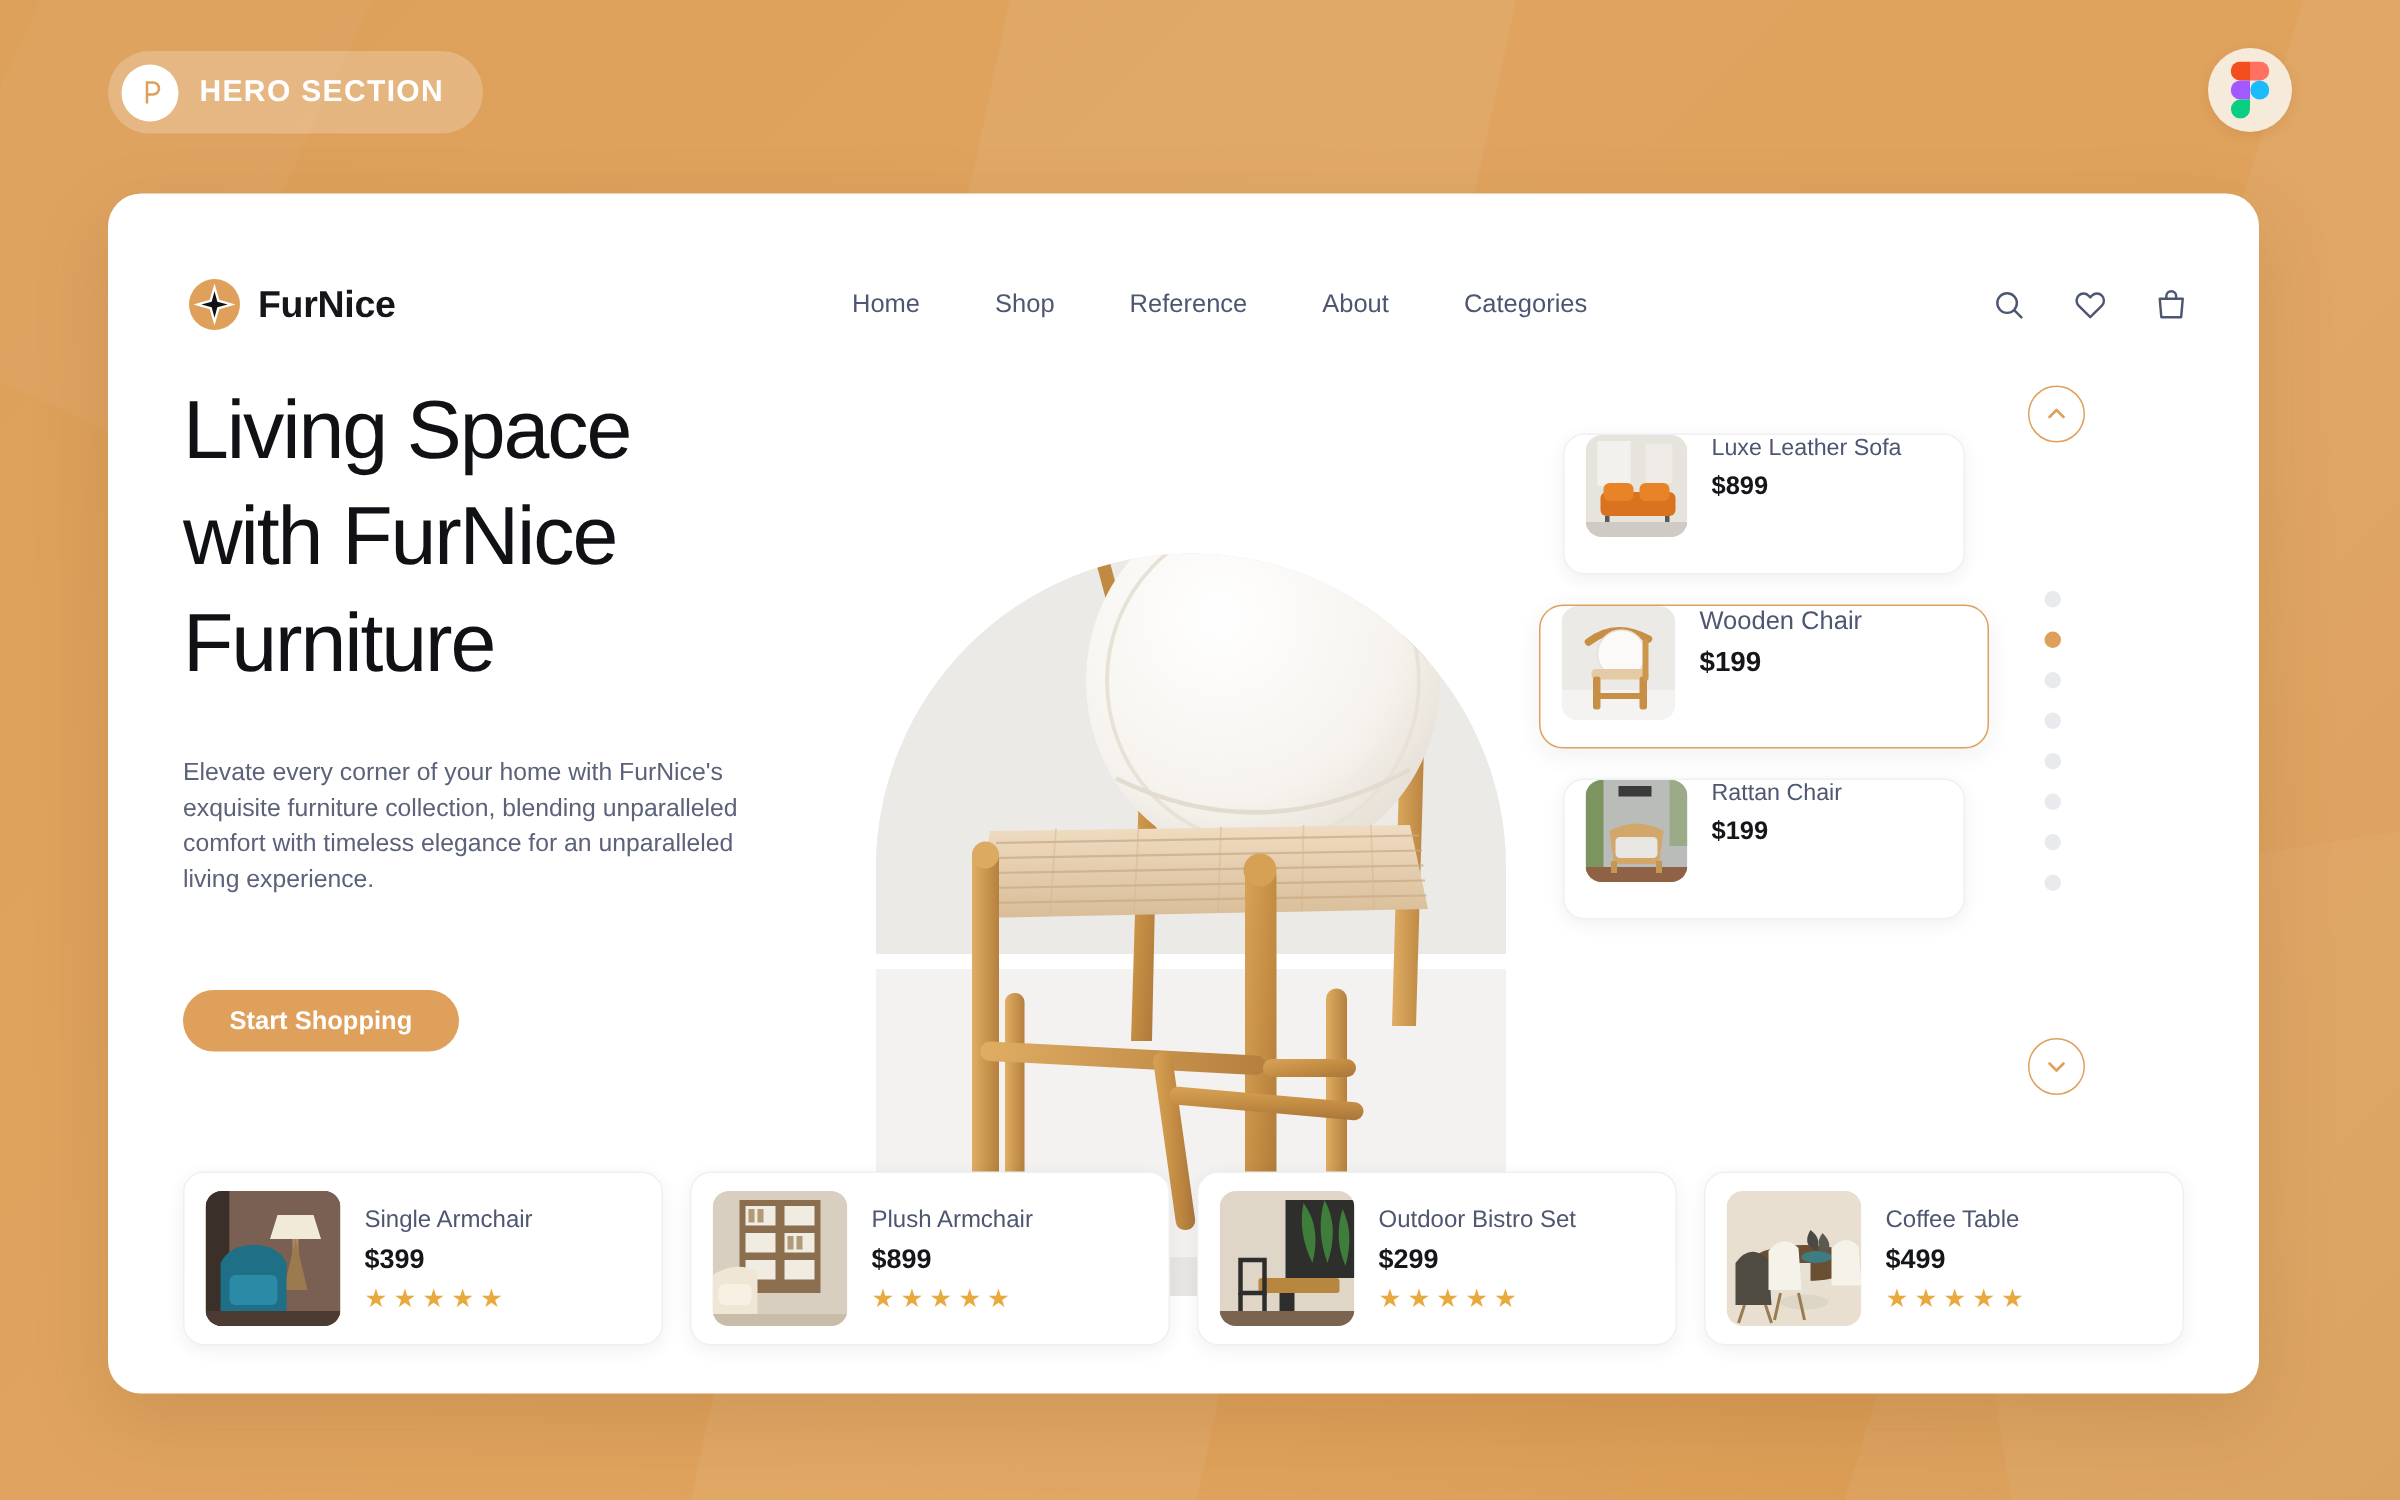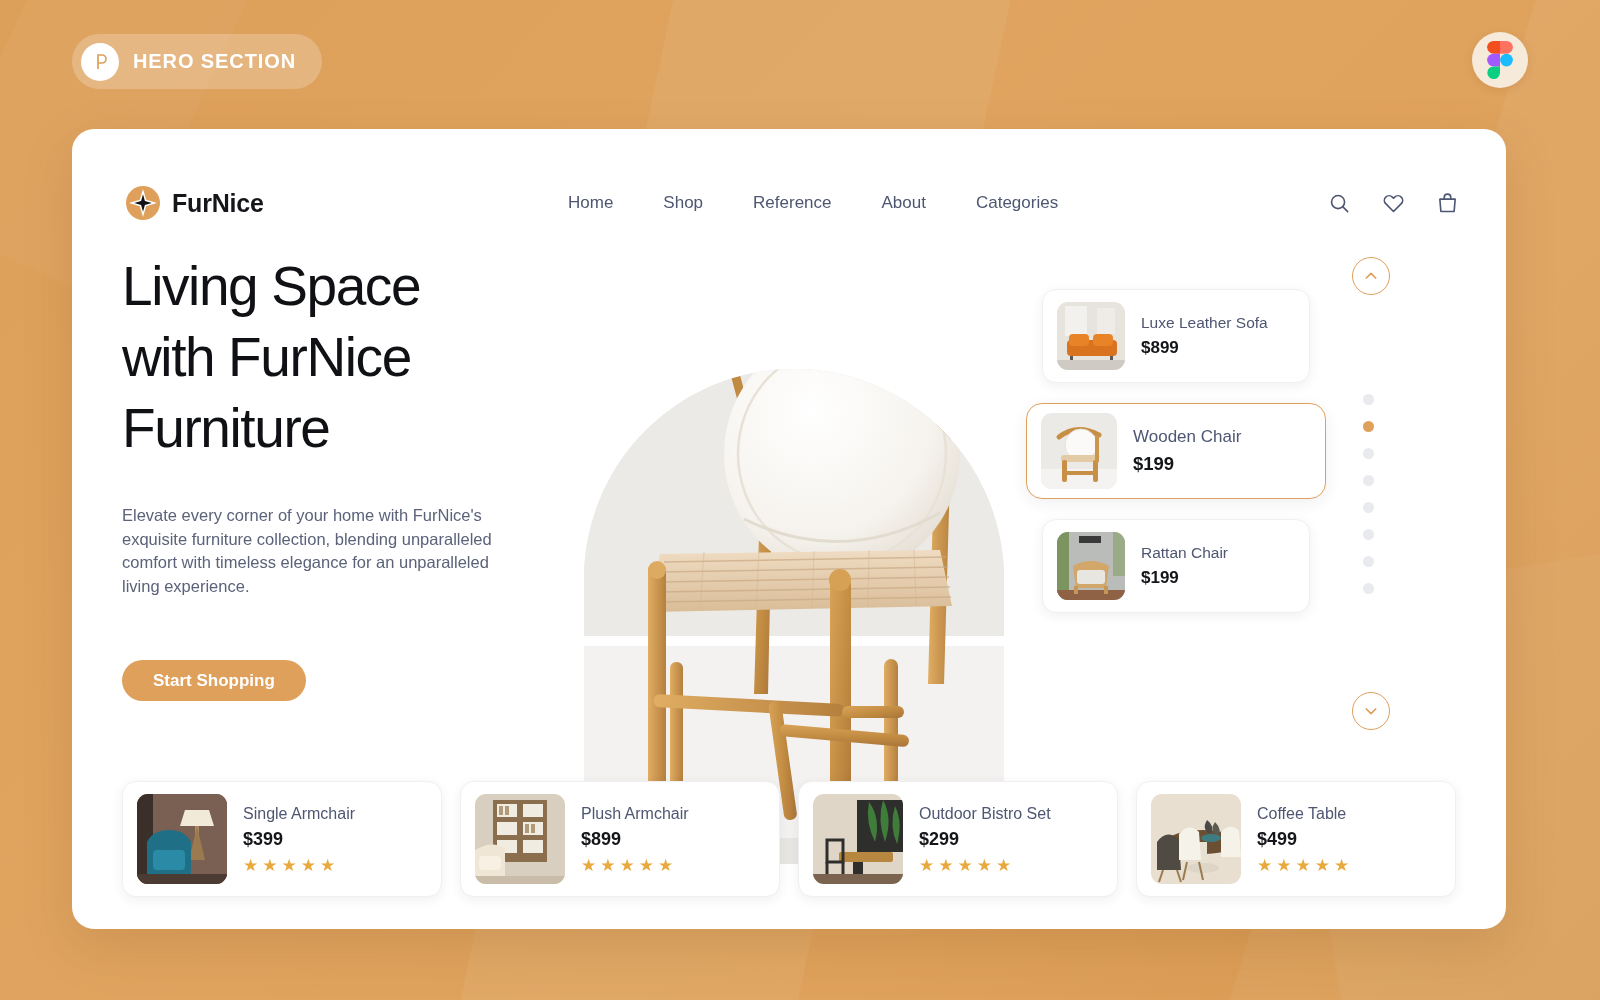--- a/index.html
+++ b/index.html
@@ -102,21 +102,21 @@
   .hero-arch {
     position: absolute; left: 0; bottom: 0; width: 420px; height: 495px;
     background: #e9e8e4;
     border-radius: 210px 210px 26px 26px;
   }
   .hero-photo { position: absolute; left: 0; top: 0; width: 420px; height: 610px; }
 
   
   .rail { position: absolute; left: 970px; top: 160px; width: 320px; }
   .prod-card {
-    display: flex; align-items: center; gap: 16px;
+    display: flex; align-items: flex-start; gap: 16px;
     width: 268px; height: 94px; padding: 0 14px;
     background: #ffffff; border-radius: 14px;
     border: 1px solid #f0f0f2;
     box-shadow: 0 3px 12px rgba(40,40,60,0.07);
     margin-bottom: 20px; cursor: pointer;
   }
   .prod-card.active {
     width: 300px; height: 96px; margin-left: -16px;
     border: 1.6px solid #dfa05c;
     border-radius: 16px;

